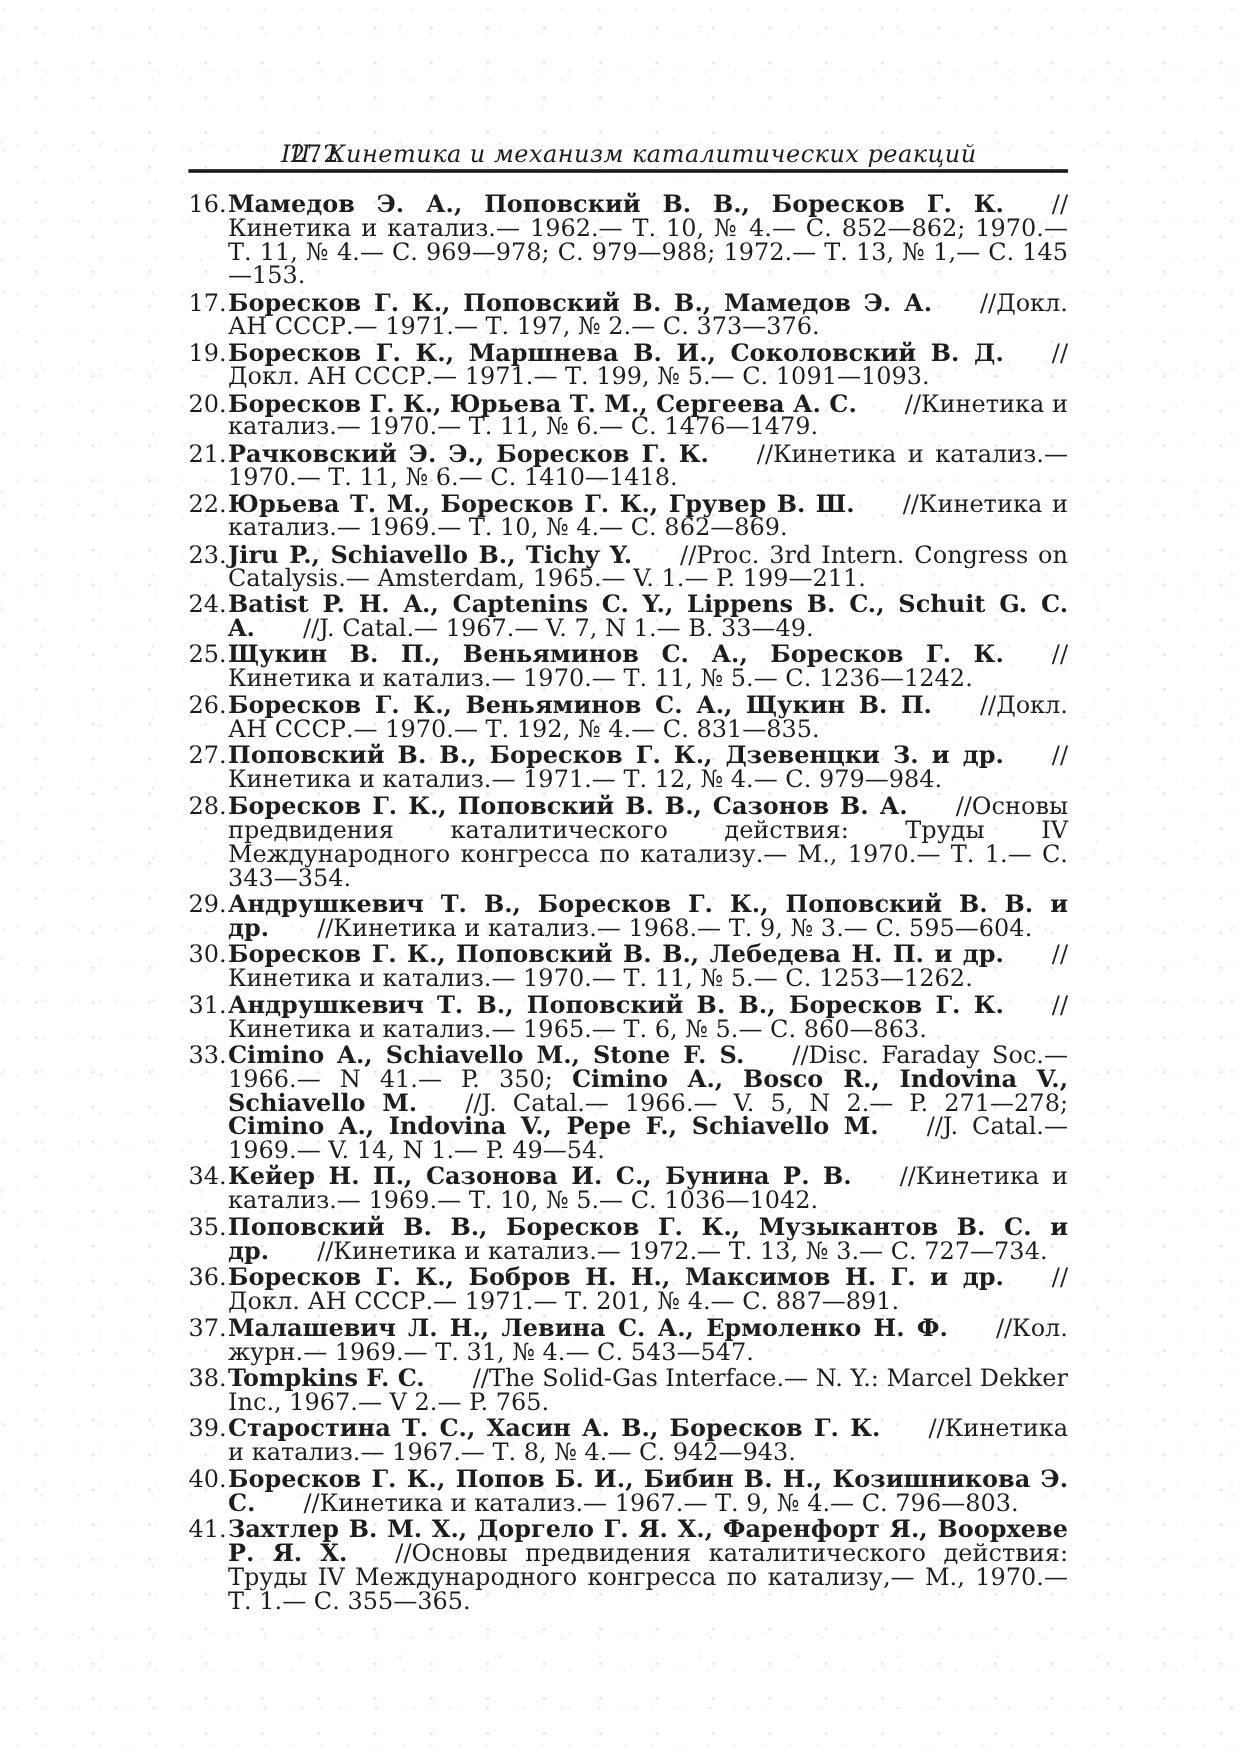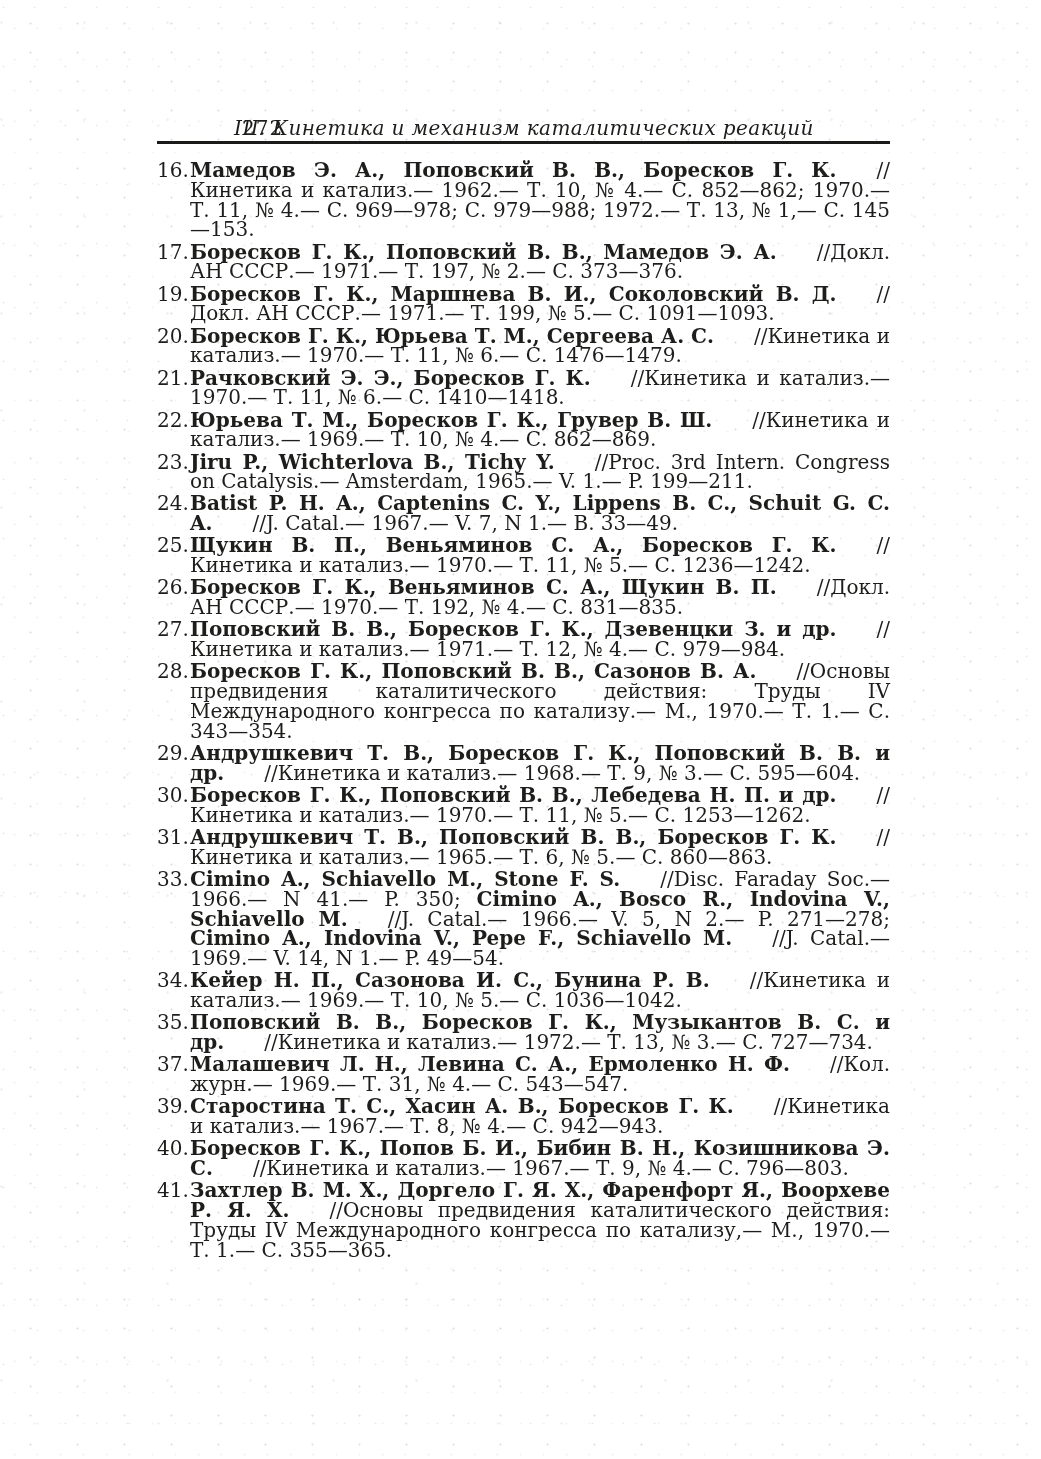--- a/index.html
+++ b/index.html
@@ -121,21 +121,21 @@
     <li class="ref-item">
     <span class="ref-num">21.</span>
     <span class="ref-body"><span class="auth">Рачковский Э. Э., Боресков Г. К.</span><span class="reg">//Кинетика и катализ.— 1970.— Т. 11, № 6.— С. 1410—1418.</span></span>
   </li>
     <li class="ref-item">
     <span class="ref-num">22.</span>
     <span class="ref-body"><span class="auth">Юрьева Т. М., Боресков Г. К., Грувер В. Ш.</span><span class="reg">//Кинетика и катализ.— 1969.— Т. 10, № 4.— С. 862—869.</span></span>
   </li>
     <li class="ref-item">
     <span class="ref-num">23.</span>
-    <span class="ref-body"><span class="auth">Jiru P., Wichterlova B., Tichy Y.</span><span class="reg">//Proc. 3rd Intern. Congress on Catalysis.— Amsterdam, 1965.— V. 1.— P. 199—211.</span></span>
+    <span class="ref-body"><span class="auth">Jiru P., Schiavello B., Tichy Y.</span><span class="reg">//Proc. 3rd Intern. Congress on Catalysis.— Amsterdam, 1965.— V. 1.— P. 199—211.</span></span>
   </li>
     <li class="ref-item">
     <span class="ref-num">24.</span>
     <span class="ref-body"><span class="auth">Batist P. H. A., Captenins C. Y., Lippens B. C., Schuit G. C. A.</span><span class="reg">//J. Catal.— 1967.— V. 7, N 1.— B. 33—49.</span></span>
   </li>
     <li class="ref-item">
     <span class="ref-num">25.</span>
     <span class="ref-body"><span class="auth">Щукин В. П., Веньяминов С. А., Боресков Г. К.</span><span class="reg">//Кинетика и катализ.— 1970.— Т. 11, № 5.— С. 1236—1242.</span></span>
   </li>
     <li class="ref-item">
@@ -168,24 +168,32 @@
   </li>
     <li class="ref-item">
     <span class="ref-num">34.</span>
     <span class="ref-body"><span class="auth">Кейер Н. П., Сазонова И. С., Бунина Р. В.</span><span class="reg">//Кинетика и катализ.— 1969.— Т. 10, № 5.— С. 1036—1042.</span></span>
   </li>
     <li class="ref-item">
     <span class="ref-num">35.</span>
     <span class="ref-body"><span class="auth">Поповский В. В., Боресков Г. К., Музыкантов В. С. и др.</span><span class="reg">//Кинетика и катализ.— 1972.— Т. 13, № 3.— С. 727—734.</span></span>
   </li>
     <li class="ref-item">
+    <span class="ref-num">36.</span>
+    <span class="ref-body"><span class="auth">Боресков Г. К., Бобров Н. Н., Максимов Н. Г. и др.</span><span class="reg">//Докл. АН СССР.— 1971.— Т. 201, № 4.— С. 887—891.</span></span>
+  </li>
+    <li class="ref-item">
     <span class="ref-num">37.</span>
     <span class="ref-body"><span class="auth">Малашевич Л. Н., Левина С. А., Ермоленко Н. Ф.</span><span class="reg">//Кол. журн.— 1969.— Т. 31, № 4.— С. 543—547.</span></span>
   </li>
     <li class="ref-item">
+    <span class="ref-num">38.</span>
+    <span class="ref-body"><span class="auth">Tompkins F. C.</span><span class="reg">//The Solid-Gas Interface.— N. Y.: Marcel Dekker Inc., 1967.— V 2.— P. 765.</span></span>
+  </li>
+    <li class="ref-item">
     <span class="ref-num">39.</span>
     <span class="ref-body"><span class="auth">Старостина Т. С., Хасин А. В., Боресков Г. К.</span><span class="reg">//Кинетика и катализ.— 1967.— Т. 8, № 4.— С. 942—943.</span></span>
   </li>
     <li class="ref-item">
     <span class="ref-num">40.</span>
     <span class="ref-body"><span class="auth">Боресков Г. К., Попов Б. И., Бибин В. Н., Козишникова Э. С.</span><span class="reg">//Кинетика и катализ.— 1967.— Т. 9, № 4.— С. 796—803.</span></span>
   </li>
     <li class="ref-item">
     <span class="ref-num">41.</span>
     <span class="ref-body"><span class="auth">Захтлер В. М. Х., Доргело Г. Я. Х., Фаренфорт Я., Воорхеве Р. Я. Х.</span><span class="reg">//Основы предвидения каталитического действия: Труды IV Международного конгресса по катализу,— М., 1970.— Т. 1.— С. 355—365.</span></span>

